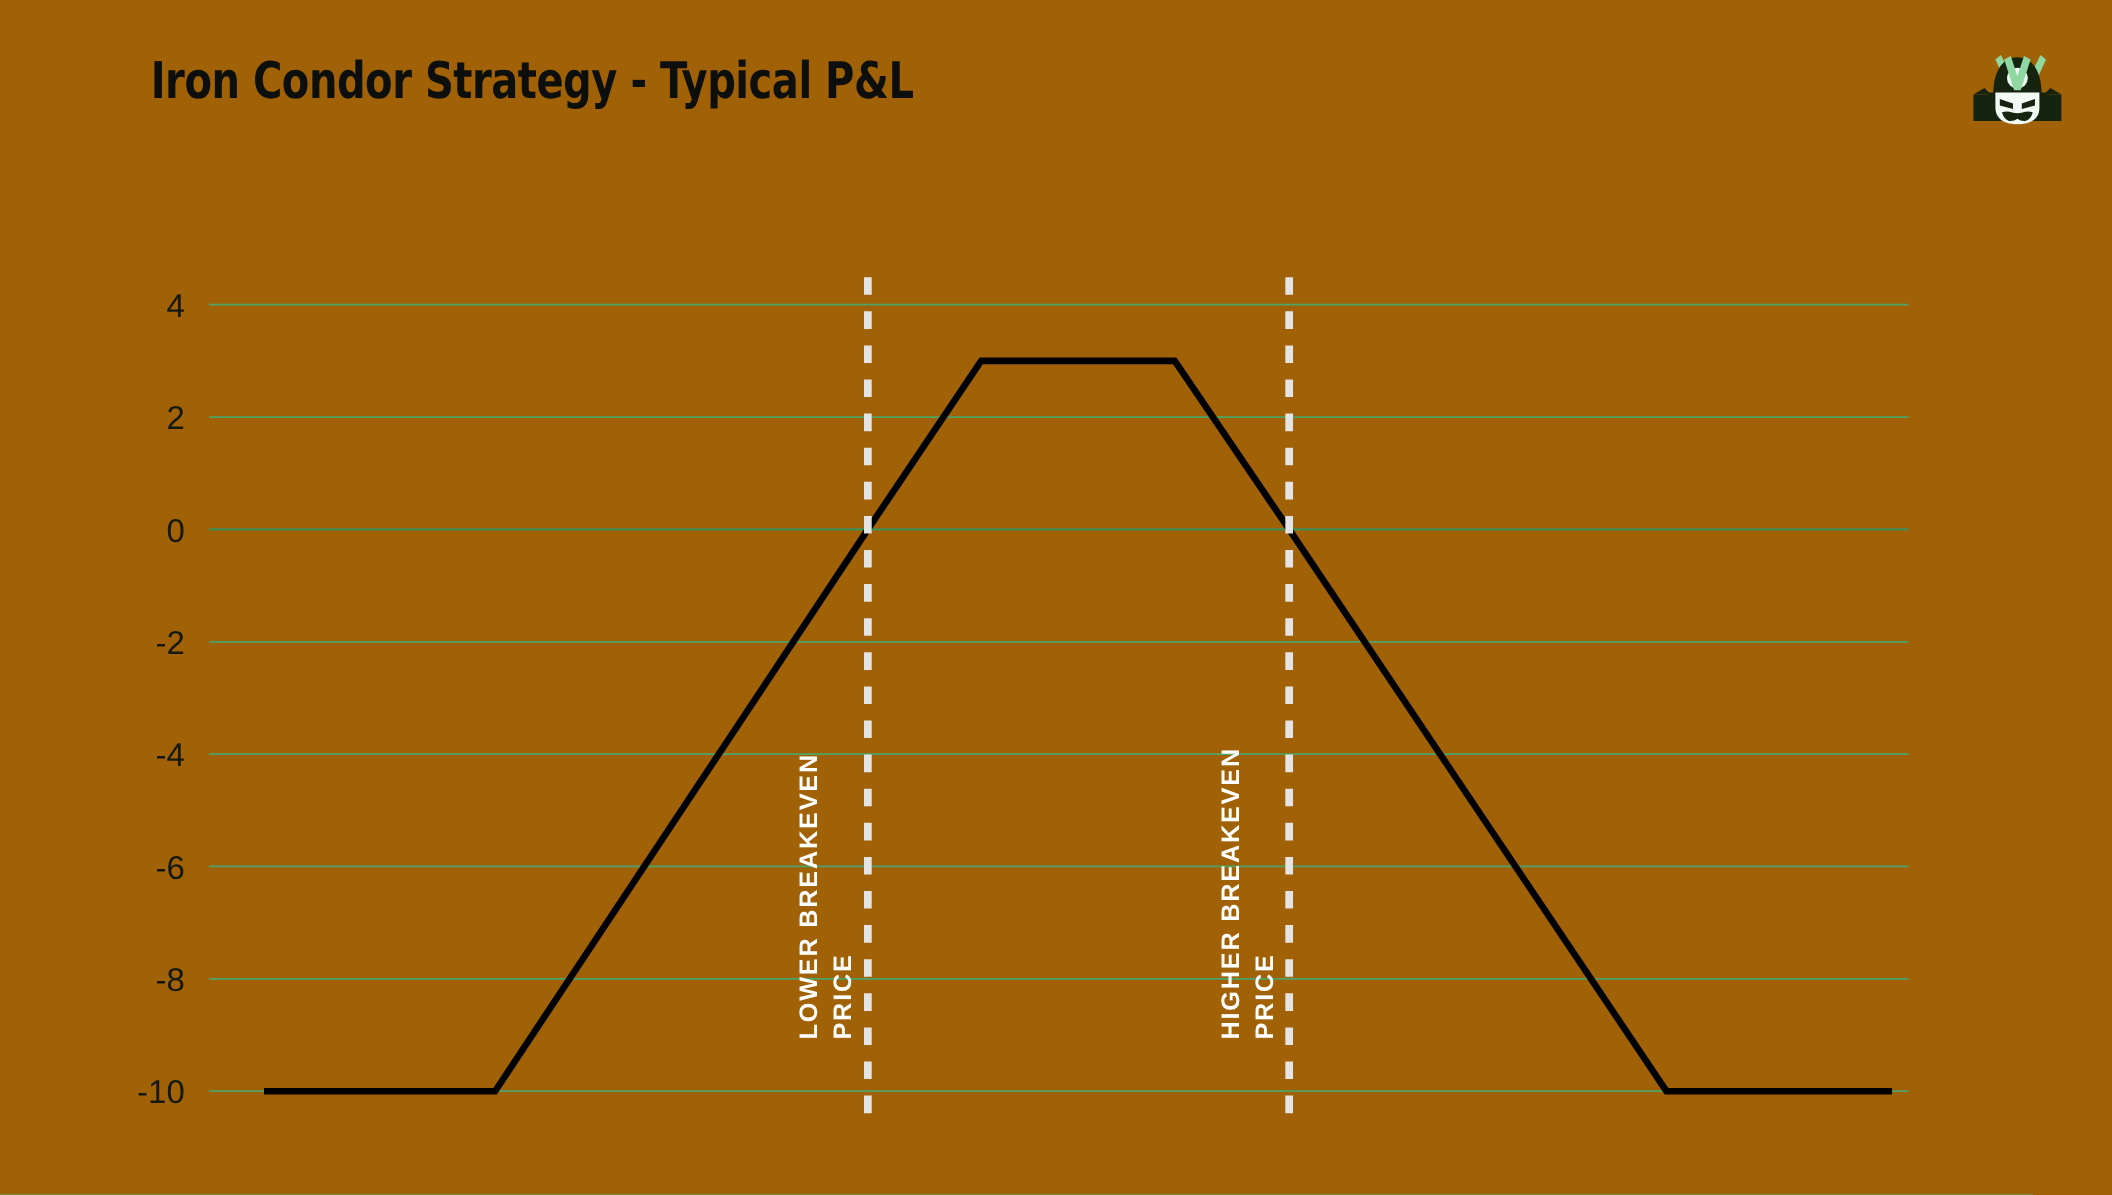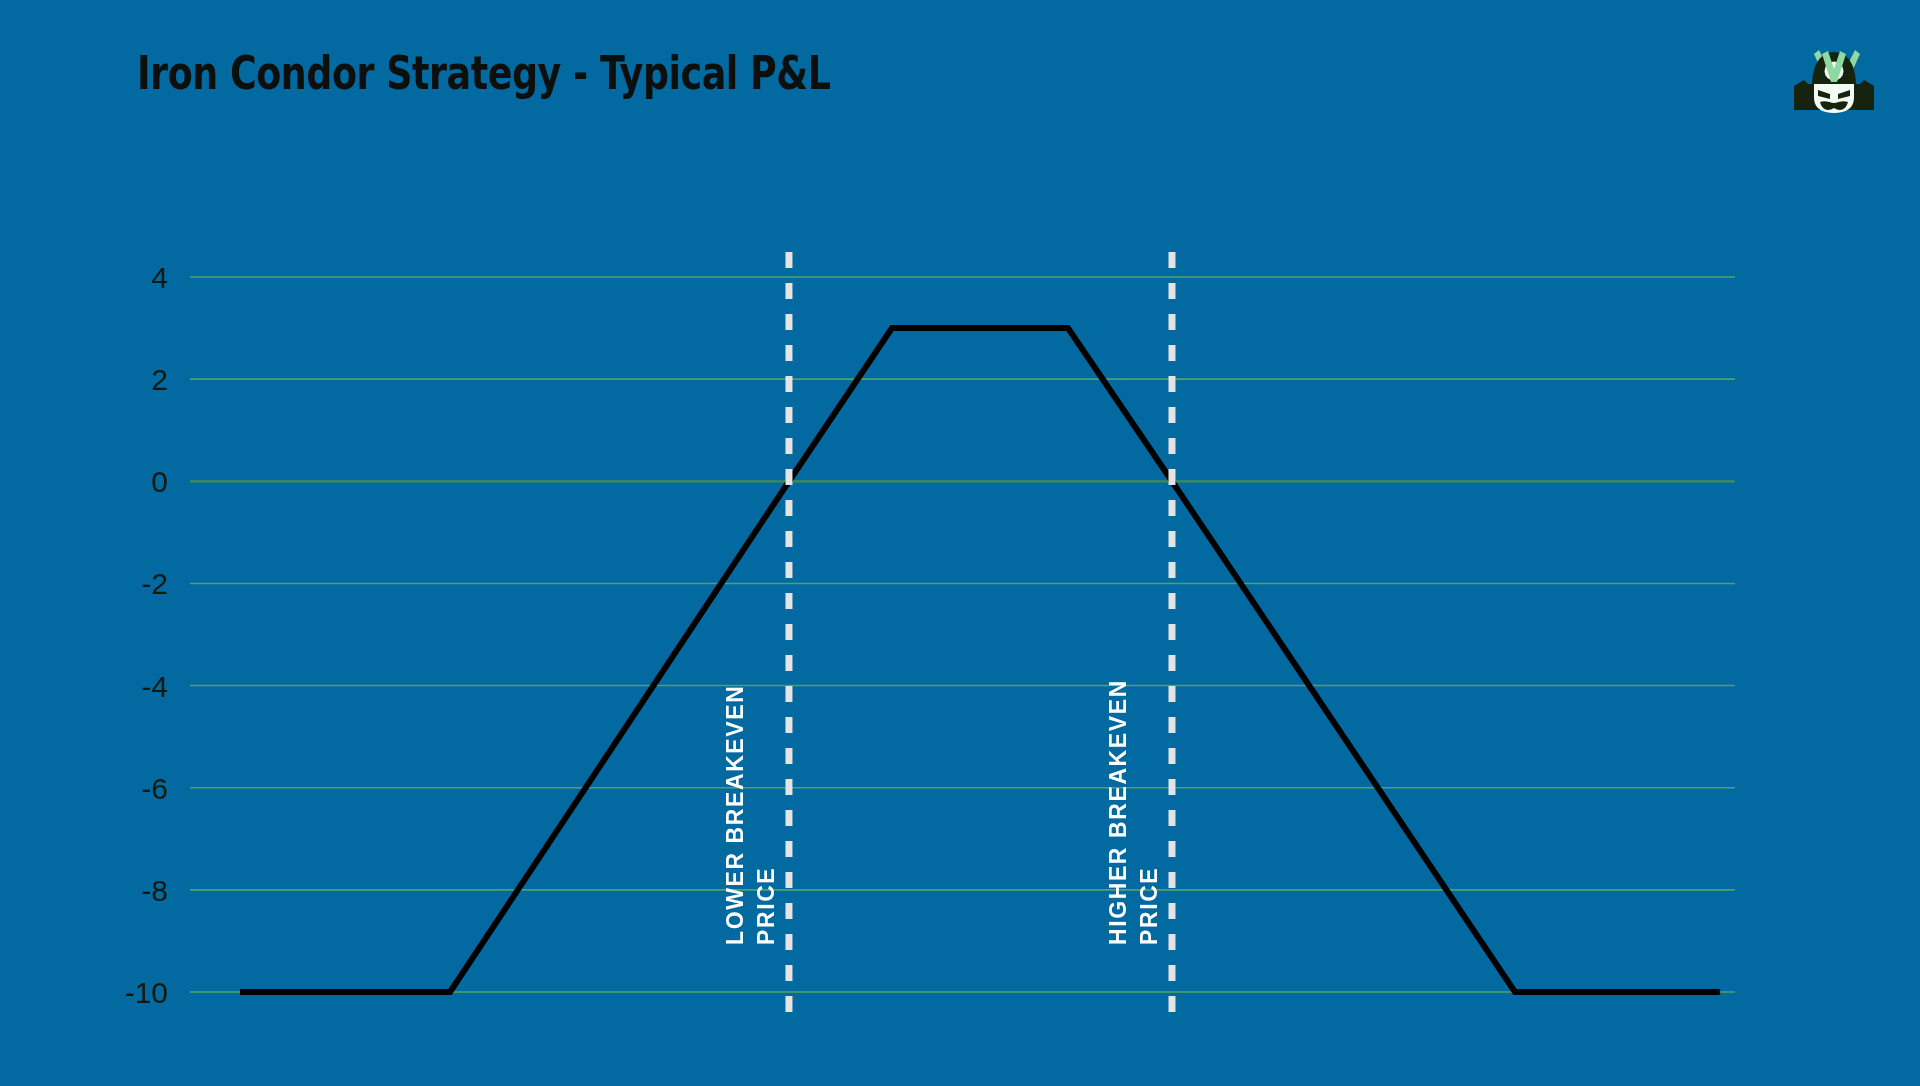--- a/index.html
+++ b/index.html
@@ -11,21 +11,21 @@
     width: 1920px;
     height: 1086px;
     overflow: hidden;
     font-family: "Liberation Sans", sans-serif;
     position: relative;
   }
 
   #slide {
     position: absolute;
     inset: 0;
-    background: #0369a1;
+    background: #a16207;
   }
 
   
   .header {
     position: absolute;
     left: 0; top: 0;
     width: 1920px;
     height: 150px;
   }
   .chart-title {

